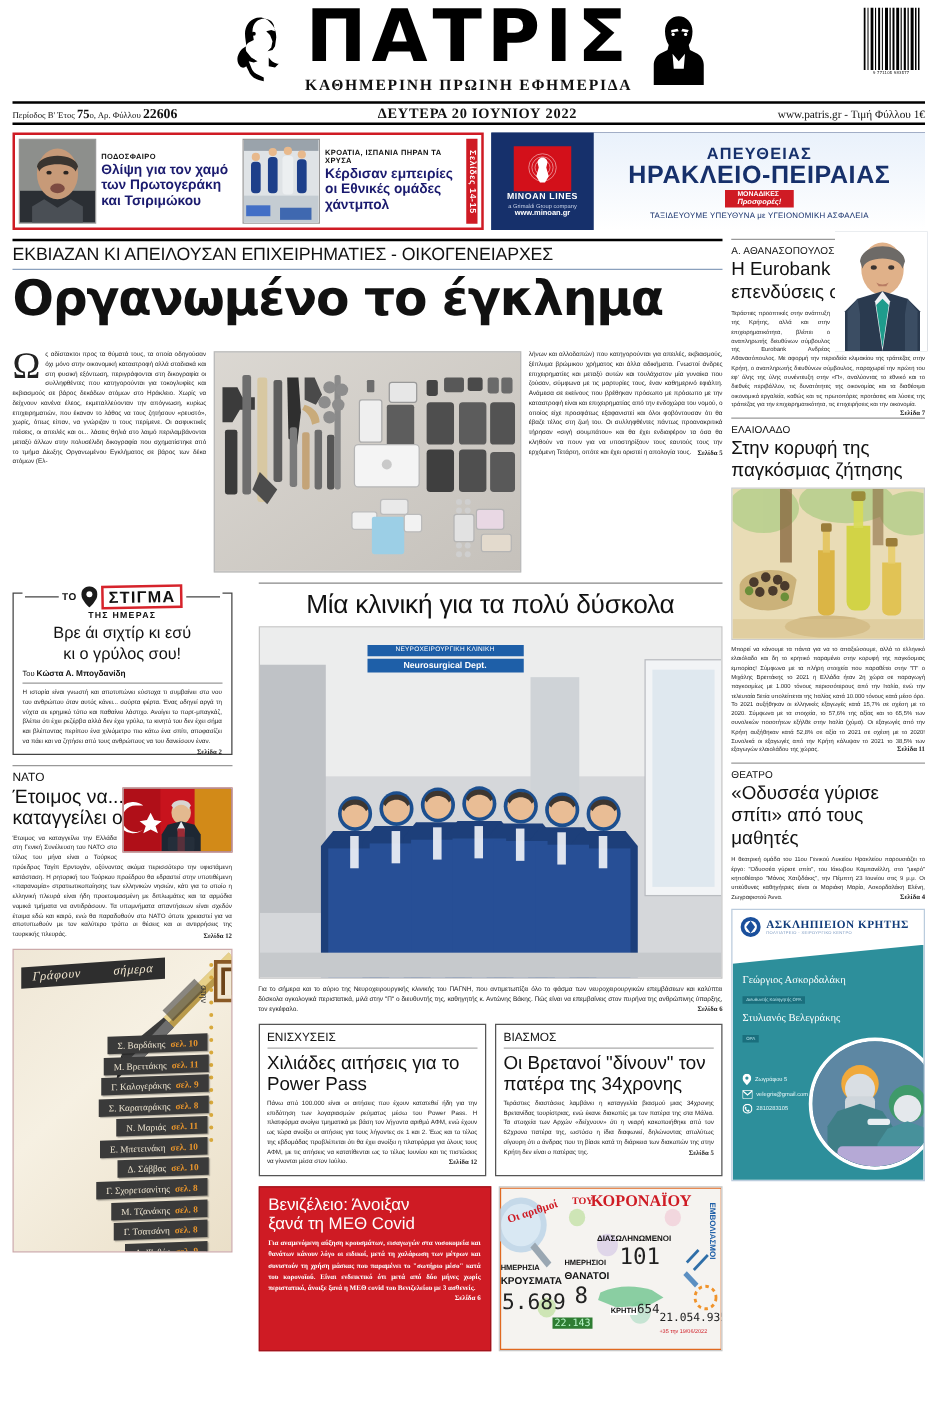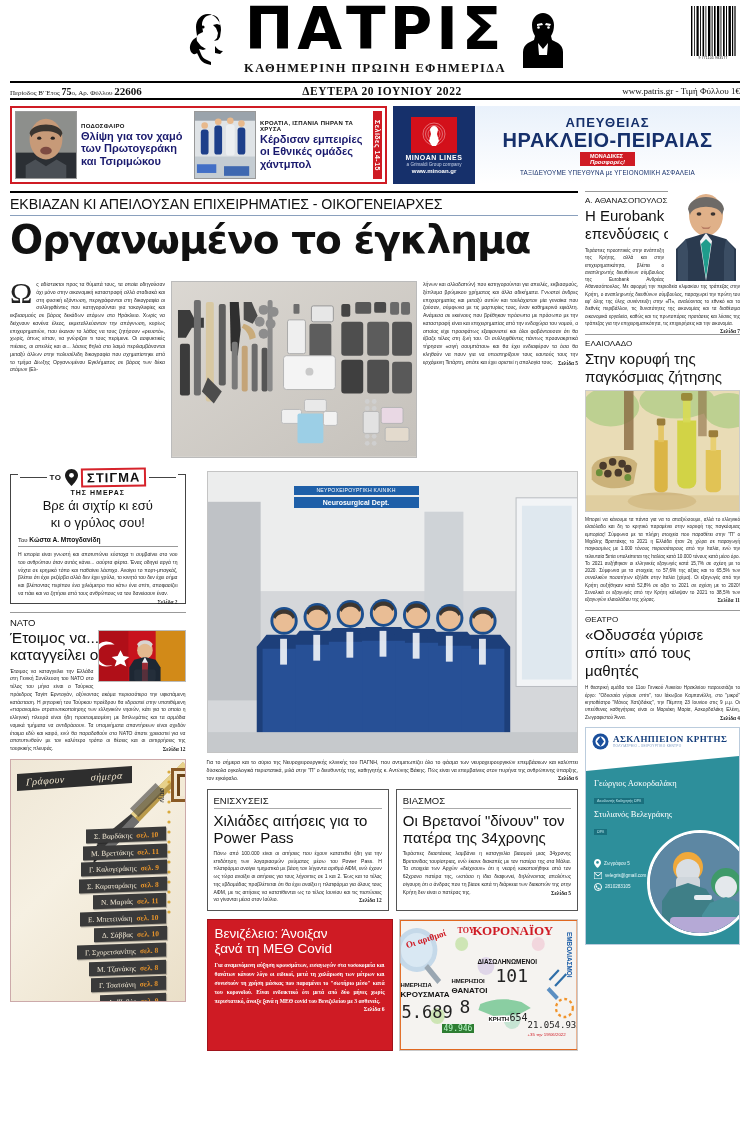--- a/index.html
+++ b/index.html
@@ -506,20 +506,21 @@
               <div class="gf-row"><span>Δ. Σάββας</span><span class="pg"><span>σελ.</span> <span>10</span></span></div>
               <div class="gf-row"><span>Γ. Σχορετσανίτης</span><span class="pg"><span>σελ.</span> <span>8</span></span></div>
               <div class="gf-row"><span>Μ. Τζανάκης</span><span class="pg"><span>σελ.</span> <span>8</span></span></div>
               <div class="gf-row"><span>Γ. Τσατσάνη</span><span class="pg"><span>σελ.</span> <span>8</span></span></div>
               <div class="gf-row"><span>Α. Ψαθάς</span><span class="pg"><span>σελ.</span> <span>9</span></span></div>
             </div>
           </div>
         </div>
 
         <div style="width:381px">
+          <div class="clinic-head">Μία κλινική για τα πολύ δύσκολα</div>
           <div class="clinic-photo">
             <svg viewBox="0 0 379 282" preserveAspectRatio="none" width="100%" height="100%">
               <rect width="379" height="282" fill="#e3e4e6"></rect>
               <rect x="0" y="0" width="379" height="120" fill="#eceded"></rect>
               <rect x="0" y="120" width="379" height="162" fill="#d5d7da"></rect>
               <rect x="0" y="30" width="54" height="200" fill="#bfc2c6"></rect>
               <rect x="316" y="26" width="63" height="190" fill="#f2f4f6" stroke="#b9bcc0"></rect>
               <rect x="322" y="34" width="51" height="175" fill="#dfe8ef"></rect>
               <rect x="222" y="40" width="40" height="120" fill="#cfd3d7"></rect>
               <g>
@@ -640,21 +641,21 @@
                 </g>
                 <path d="M157 70l10 10 3-3-10-10z" fill="#5b8fc2"></path>
                 <circle cx="176" cy="88" r="9" fill="none" stroke="#f0932b" stroke-width="2.4" stroke-dasharray="3 3"></circle>
               </svg>
               <div style="position:absolute;left:5px;top:14px;transform:rotate(-18deg);color:#cf1b24;font-size:9px;font-weight:bold;font-family:'Liberation Serif',serif">Οι αριθμοί</div>
               <div style="position:absolute;left:58px;top:6px;font-family:'Liberation Serif',serif;font-size:8px;font-weight:bold;color:#cf1b24">ΤΟΥ</div>
               <div style="position:absolute;left:73px;top:3px;font-family:'Liberation Serif',serif;font-size:13px;font-weight:bold;color:#cf1b24">ΚΟΡΟΝΑΪΟΥ</div>
               <div style="position:absolute;left:1px;top:62px;font-size:6px;font-weight:bold;color:#111">ΗΜΕΡΗΣΙΑ</div>
               <div style="position:absolute;left:1px;top:70px;font-size:8px;font-weight:bold;color:#111">ΚΡΟΥΣΜΑΤΑ</div>
               <div style="position:absolute;left:2px;top:82px;font-family:'DejaVu Sans Mono',monospace;font-size:17px;color:#222">5.689</div>
-              <div style="position:absolute;left:42px;top:104px;background:#2e7d32;color:#b9f6ca;font-family:'DejaVu Sans Mono',monospace;font-size:8px;padding:0 2px">49.946</div>
+              <div style="position:absolute;left:42px;top:104px;background:#2e7d32;color:#b9f6ca;font-family:'DejaVu Sans Mono',monospace;font-size:8px;padding:0 2px">22.143</div>
               <div style="position:absolute;left:52px;top:58px;font-size:6px;font-weight:bold;color:#111">ΗΜΕΡΗΣΙΟΙ</div>
               <div style="position:absolute;left:52px;top:66px;font-size:8px;font-weight:bold;color:#111">ΘΑΝΑΤΟΙ</div>
               <div style="position:absolute;left:60px;top:76px;font-family:'DejaVu Sans Mono',monospace;font-size:18px;color:#222">8</div>
               <div style="position:absolute;left:78px;top:38px;font-size:6.4px;font-weight:bold;color:#111">ΔΙΑΣΩΛΗΝΩΜΕΝΟΙ</div>
               <div style="position:absolute;left:96px;top:45px;font-family:'DejaVu Sans Mono',monospace;font-size:18px;color:#222">101</div>
               <div style="position:absolute;left:88px;top:96px;font-size:6px;font-weight:bold;color:#111;background:#fff;padding:0 1px">ΚΡΗΤΗ</div>
               <div style="position:absolute;left:110px;top:92px;font-family:'DejaVu Sans Mono',monospace;font-size:10px;color:#222">654</div>
               <div style="position:absolute;right:4px;top:12px;writing-mode:vertical-rl;font-size:6.4px;font-weight:bold;color:#1e5fa8">ΕΜΒΟΛΙΑΣΜΟΙ</div>
               <div style="position:absolute;left:128px;top:100px;font-family:'DejaVu Sans Mono',monospace;font-size:9px;color:#222">21.054.935</div>
               <div style="position:absolute;left:128px;top:112px;font-size:4.4px;color:#cf1b24">+35 την 19/06/2022</div>

